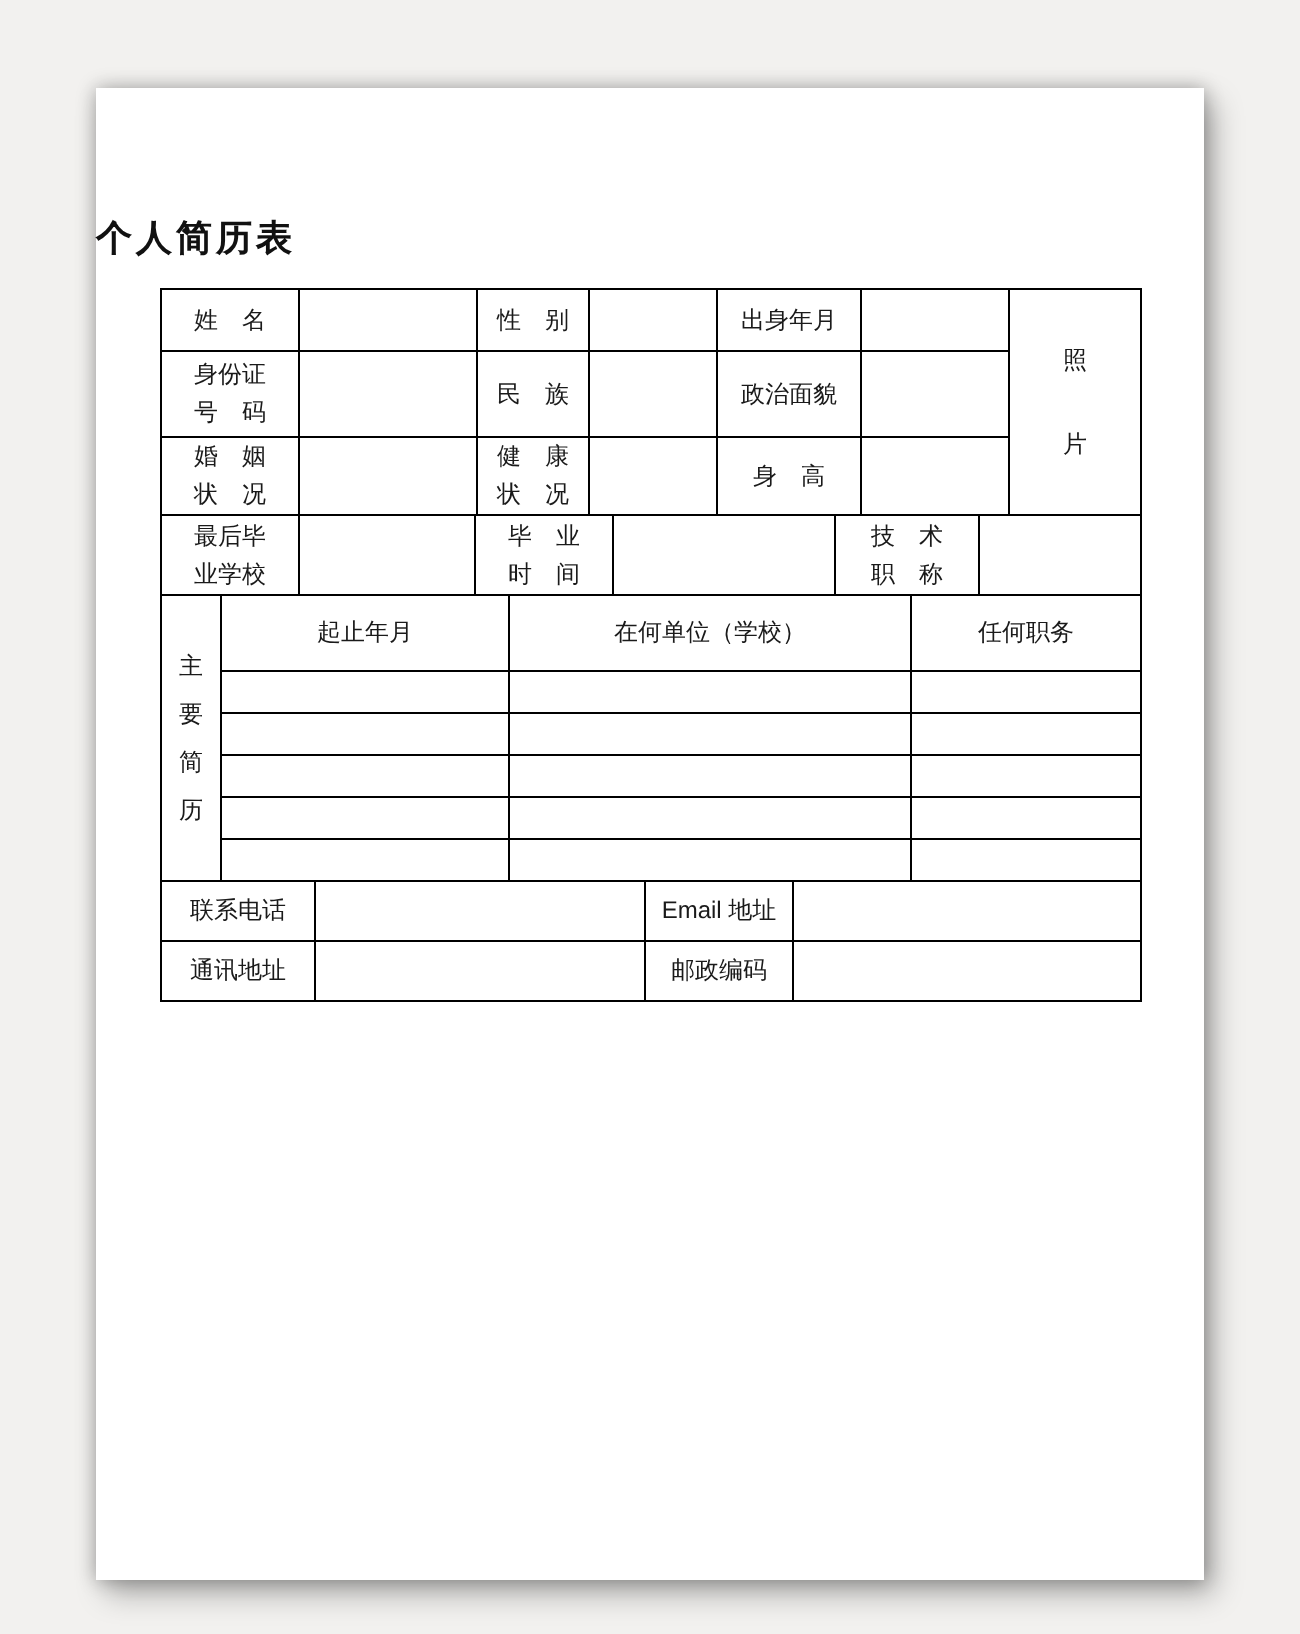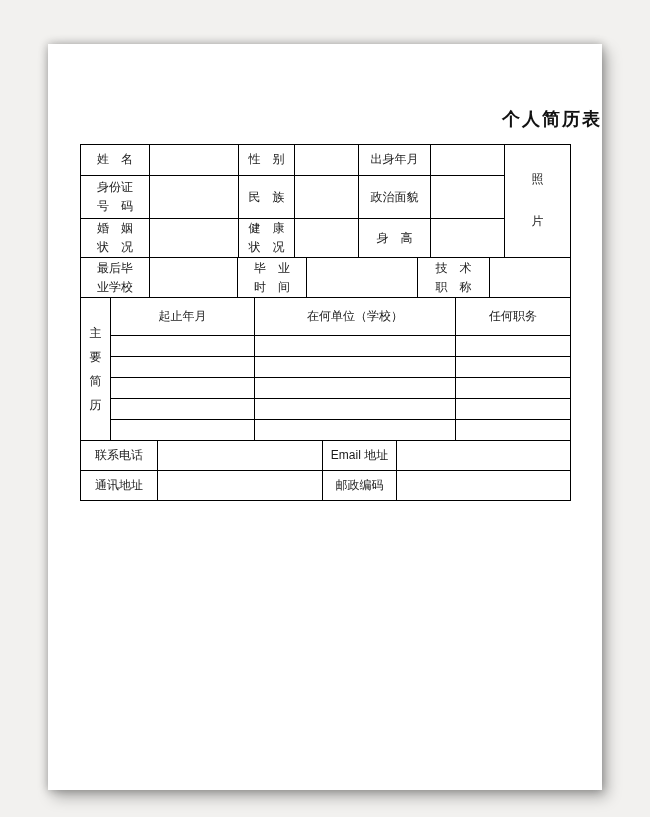--- a/index.html
+++ b/index.html
@@ -11,21 +11,21 @@
     -webkit-font-smoothing:antialiased;
   }
   .paper{
     position:absolute;left:48px;top:44px;
     width:554px;height:746px;
     background:#ffffff;
     box-shadow:0 0 9px rgba(0,0,0,.30), 5px 7px 14px rgba(0,0,0,.28);
   }
   .title{
     margin:63px 0 0 0;
-    text-align:right;
+    text-align:left;
     font-size:18px;
     font-weight:bold;
     color:#111;
     letter-spacing:2px;
     line-height:24px;
   }
   .form{width:490px;margin:13px auto 0 auto;}
   table{border-collapse:collapse;table-layout:fixed;width:490px;}
   .stack{margin-top:-1px;}
   td{
@@ -34,21 +34,21 @@
     text-align:center;
     vertical-align:middle;
     font-size:12px;
     color:#1a1a1a;
     overflow:hidden;
   }
   .lbl{white-space:pre-line;line-height:19px;display:inline-block;}
   .vlbl{white-space:pre-line;line-height:24px;display:inline-block;}
   .vlbl2{white-space:pre-line;line-height:23px;display:inline-block;}
   .photo-lbl{white-space:pre-line;line-height:42px;display:inline-block;}
-  .h31 td{height:30px;font-family:Liberation Mono, monospace;}
+  .h31 td{height:30px;}
   .h43 td{height:42px;}
   .h39 td{height:38px;}
   .h41 td{height:40px;}
   .h40 td{height:39px;text-align:center;}
   .h38 td{height:37px;}
   .h21 td{height:20px;}
   .h170 td{height:169px;}
   .h30 td{height:29px;}
 </style>
 </head>

